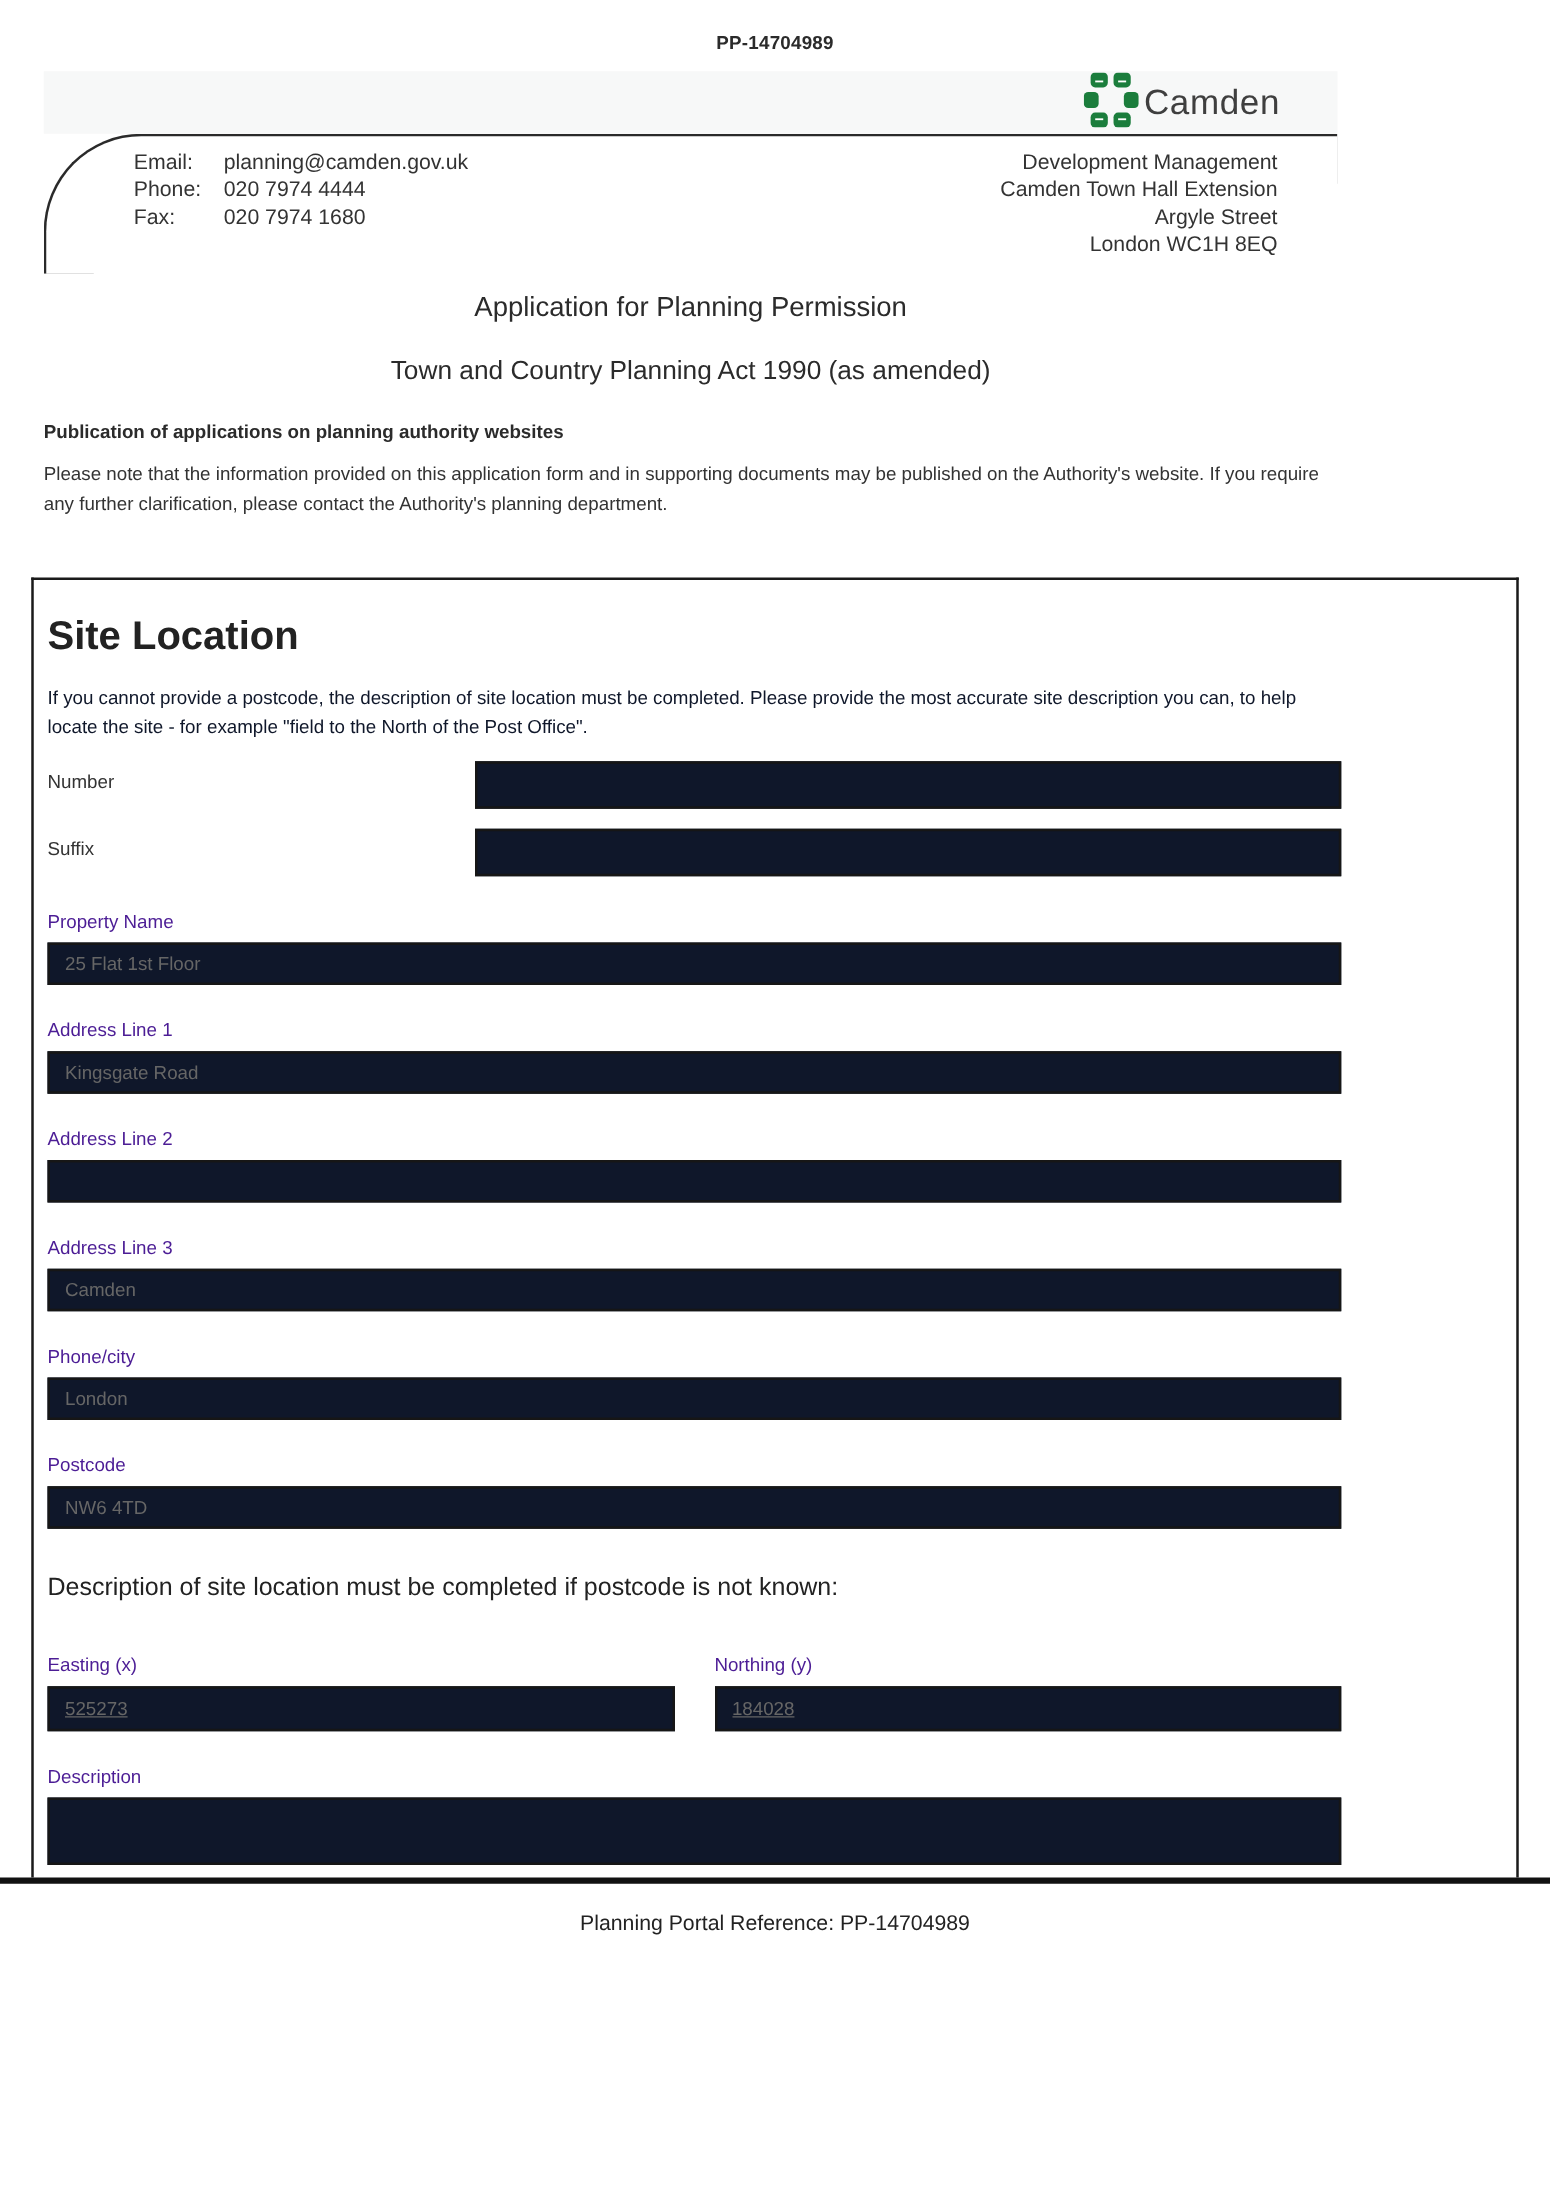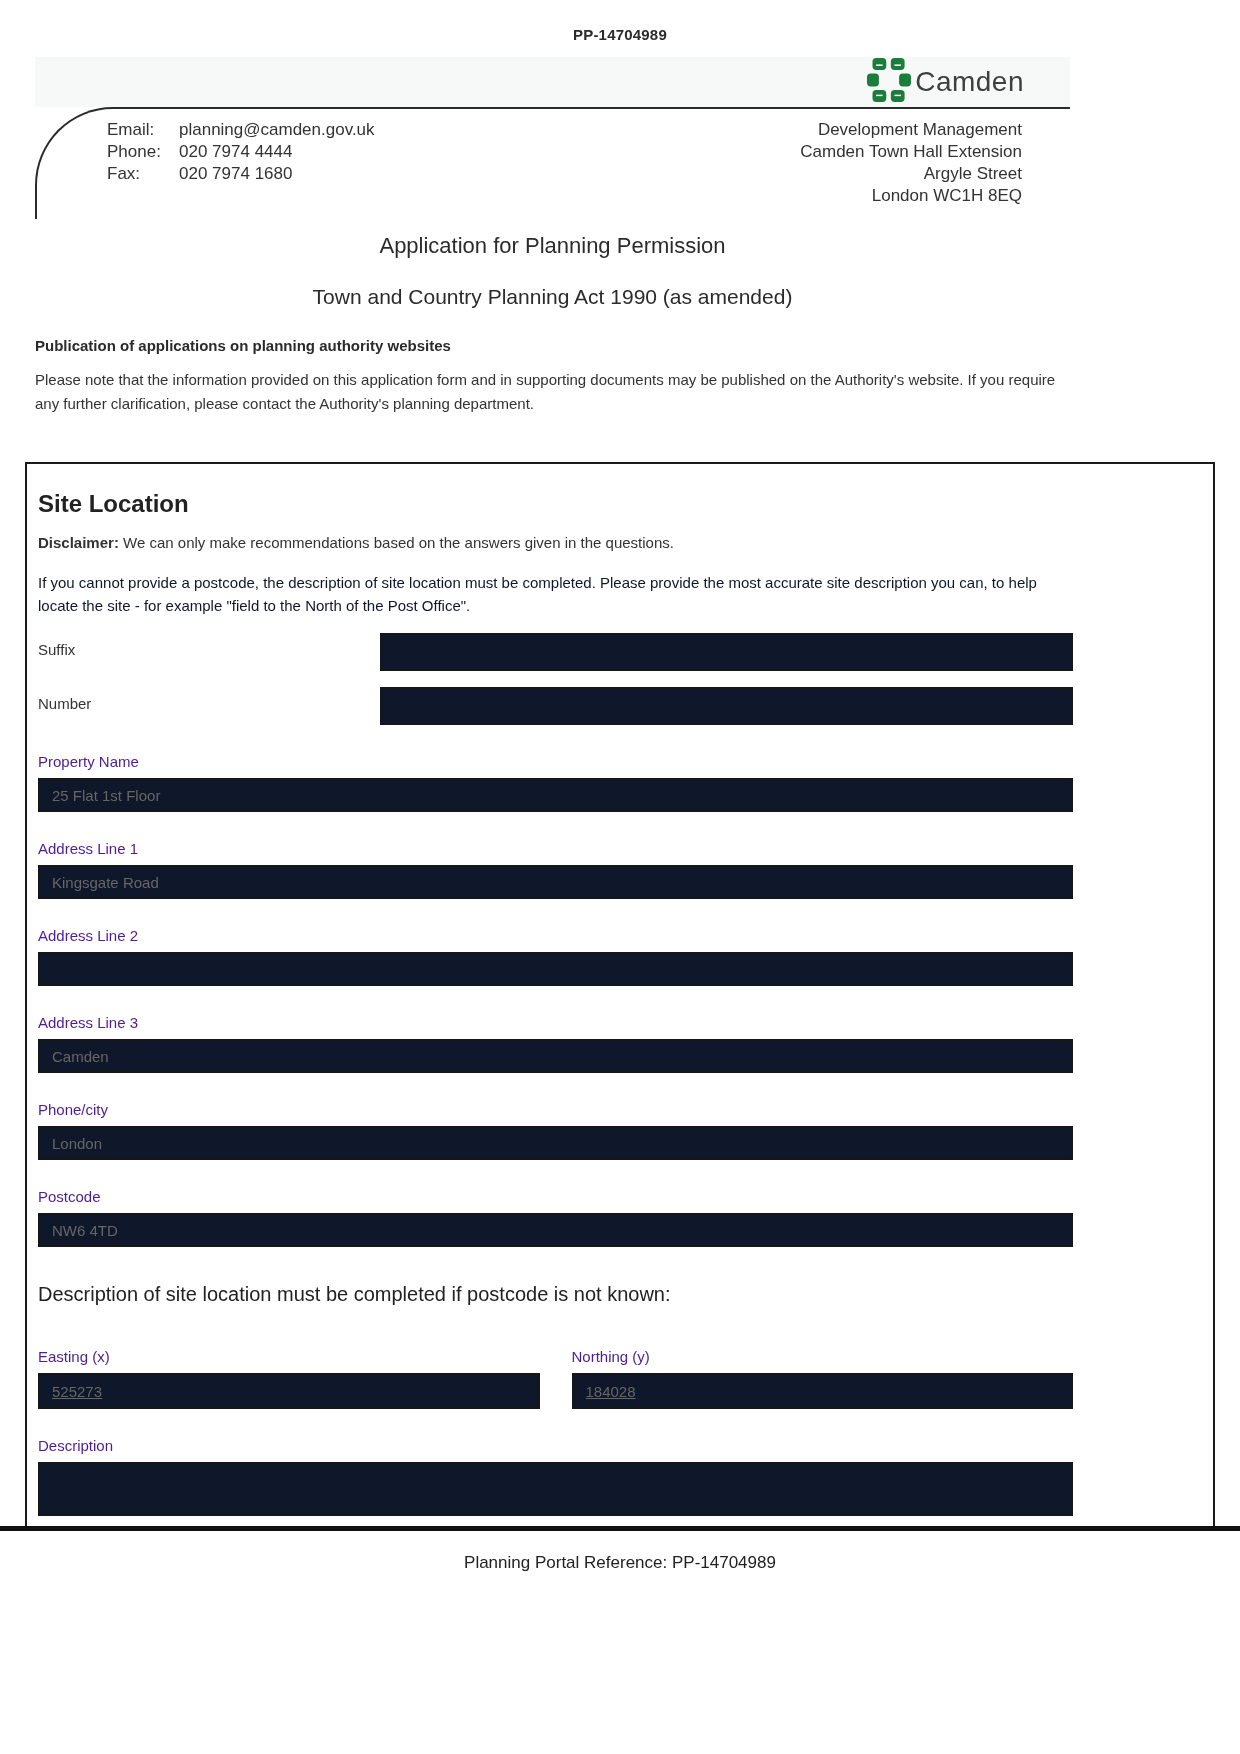--- a/index.html
+++ b/index.html
@@ -91,21 +91,21 @@
   .site-box {
     margin: 46px 25px 0 25px;
     width: 1190px;
     border: 2px solid #1a1a1a;
     border-bottom: none;
     padding: 12px 0 10px 11px;
   }
   .box-content { width: 1035px; }
   .site-heading {
     margin-top: 14px;
-    font-size: 24px;
+    font-size: 32px;
     font-weight: bold;
     color: #222;
   }
   .disclaimer { margin-top: 16px; font-size: 15px; color: #333; }
   .disclaimer b { font-weight: bold; }
   .site-intro {
     margin-top: 20px;
     font-size: 15px;
     line-height: 23px;
     color: #0f172a;
@@ -212,31 +212,30 @@
 <div class="title-main">Application for Planning Permission</div>
 <div class="title-sub">Town and Country Planning Act 1990 (as amended)</div>
 
 <div class="pub-heading">Publication of applications on planning authority websites</div>
 <div class="pub-body">Please note that the information provided on this application form and in supporting documents may be published on the Authority's website. If you require any further clarification, please contact the Authority's planning department.</div>
 
 <div class="site-box">
   <div class="box-content">
     <div class="site-heading">Site Location</div>
 
-    <div class="disclaimer"><b>Disclaimer:</b><span> We can only make recommendations based on the answers given in the questions.</span></div>
 
     <div class="site-intro">If you cannot provide a postcode, the description of site location must be completed. Please provide the most accurate site description you can, to help locate the site - for example "field to the North of the Post Office".</div>
+
+    <div class="inline-row">
+      <div class="inline-label">Number</div>
+      <input class="fld" type="text" value="" style="">
+    </div>
 
     <div class="inline-row">
       <div class="inline-label">Suffix</div>
-      <input class="fld" type="text" value="" style="">
-    </div>
-
-    <div class="inline-row">
-      <div class="inline-label">Number</div>
       <input class="fld" type="text" value="" style="">
     </div>
 
     <div class="stack-field">
       <div class="stack-label">Property Name</div>
       <input class="fld" type="text" value="25 Flat 1st Floor" style="">
     </div>
 
     <div class="stack-field">
       <div class="stack-label">Address Line 1</div>

